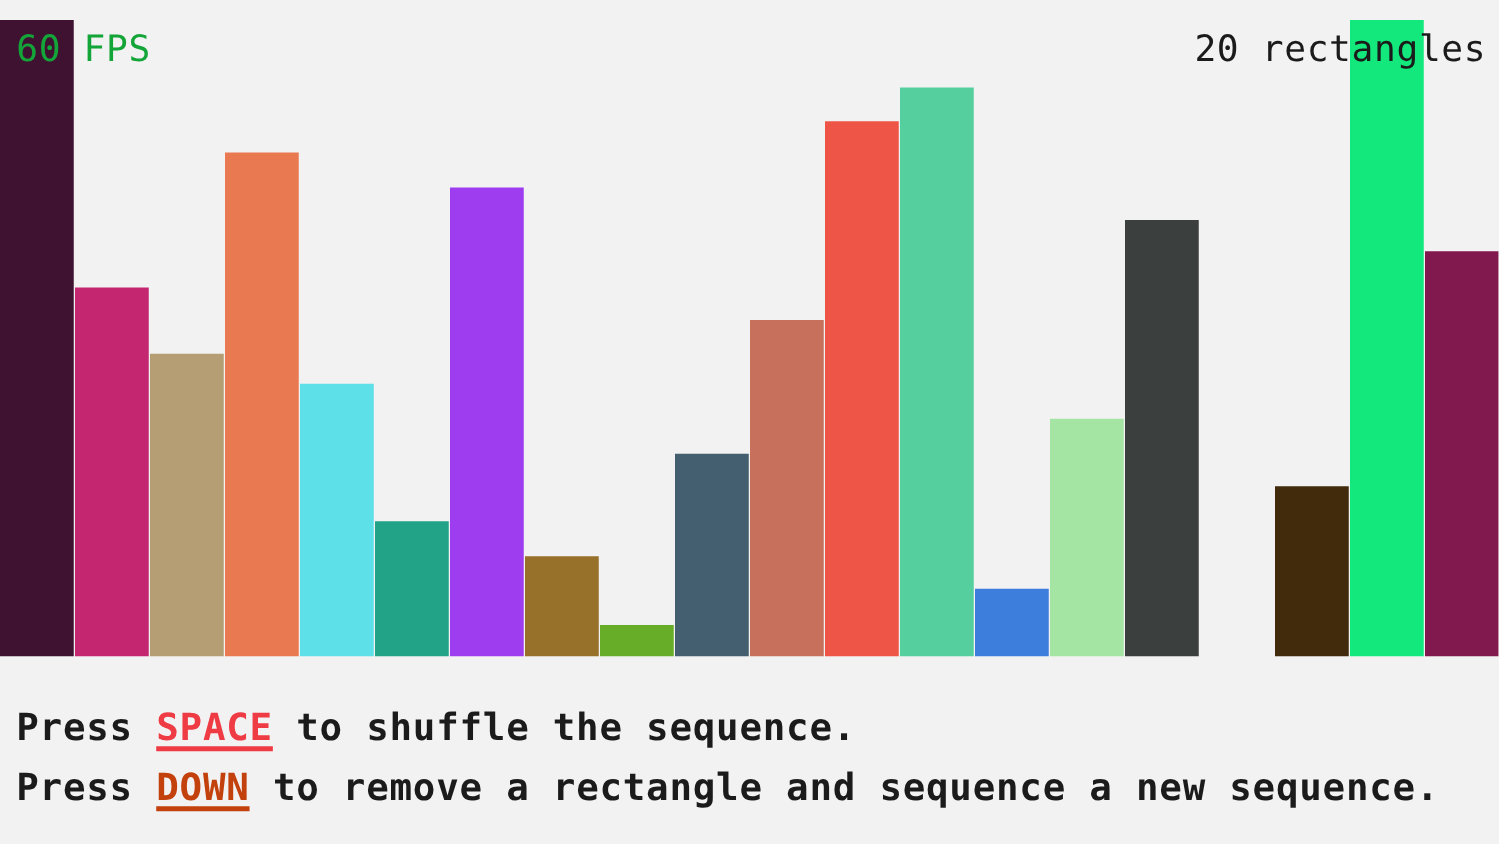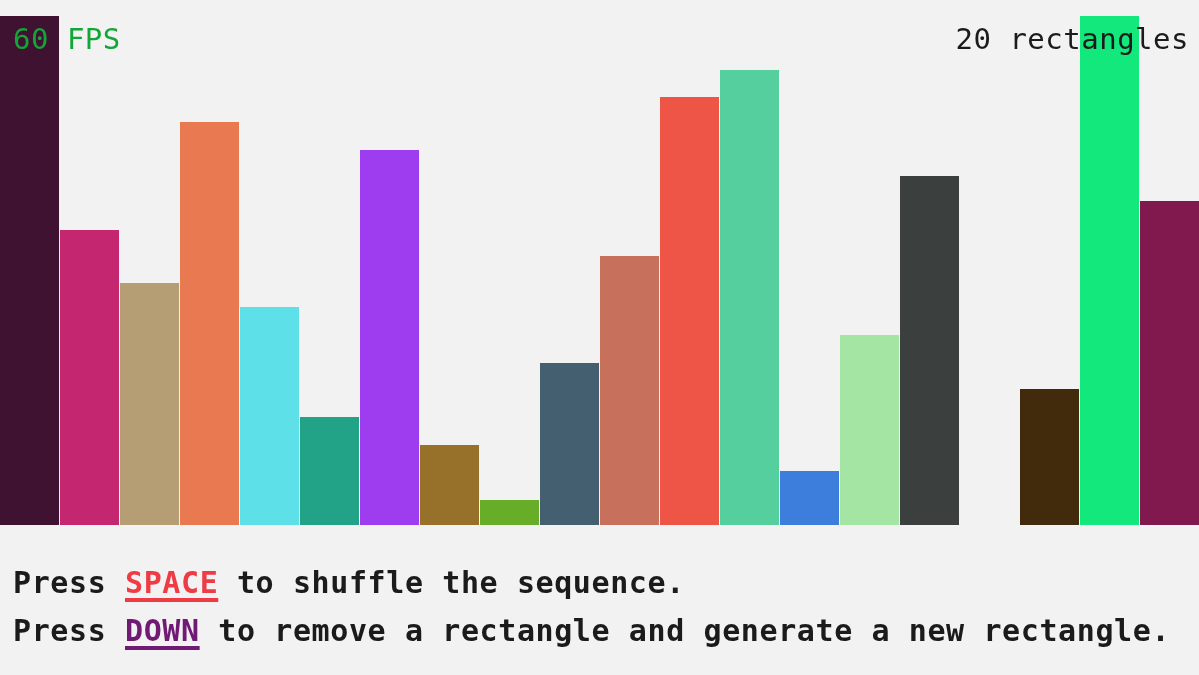--- a/index.html
+++ b/index.html
@@ -100,16 +100,16 @@
       <div class="bar" style="left: 1020px; width: 59px; height: 136px; background: rgb(65, 43, 12);"></div>
       <div class="bar" style="left: 1080px; width: 59px; height: 512px; background: rgb(18, 232, 123);"></div>
       <div class="bar" style="left: 1140px; width: 59px; height: 324px; background: rgb(130, 25, 78);"></div>
     </div>
 
   <div id="fps-counter" style="color: rgb(19, 165, 56);">60 FPS</div>
   <div id="rect-count" style="color: rgb(27, 27, 27);">20 rectangles</div>
 
   <div id="instructions">
       <div class="instruction-line"><span>Press </span><span class="key" style="color: rgb(238, 59, 68);">SPACE</span><span> to shuffle the sequence.</span></div>
-      <div class="instruction-line"><span>Press </span><span class="key" style="color: #701a75;">DOWN</span><span> to remove a rectangle and generate a new rectangle.</span></div>
+      <div class="instruction-line"><span>Press </span><span class="key" style="color: #c2410c;">DOWN</span><span> to remove a rectangle and sequence a new sequence.</span></div>
     </div>
 
 </div>
 
 </body></html>

